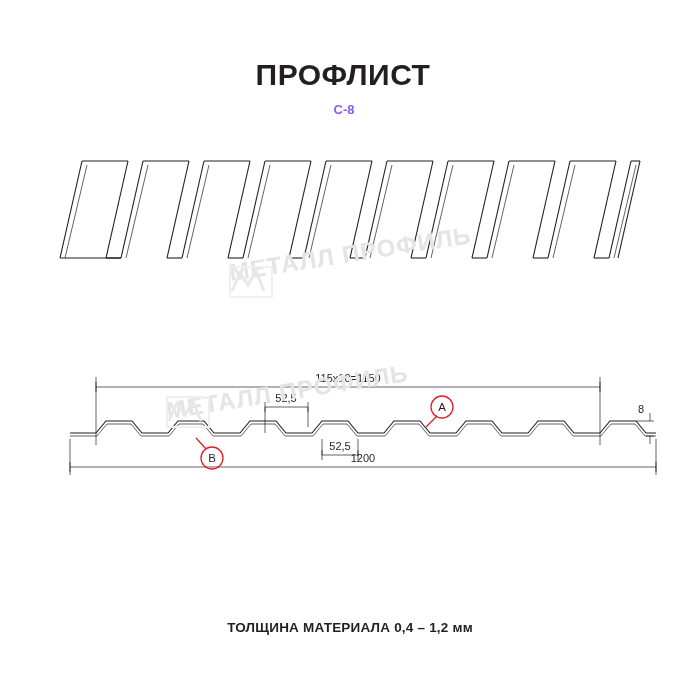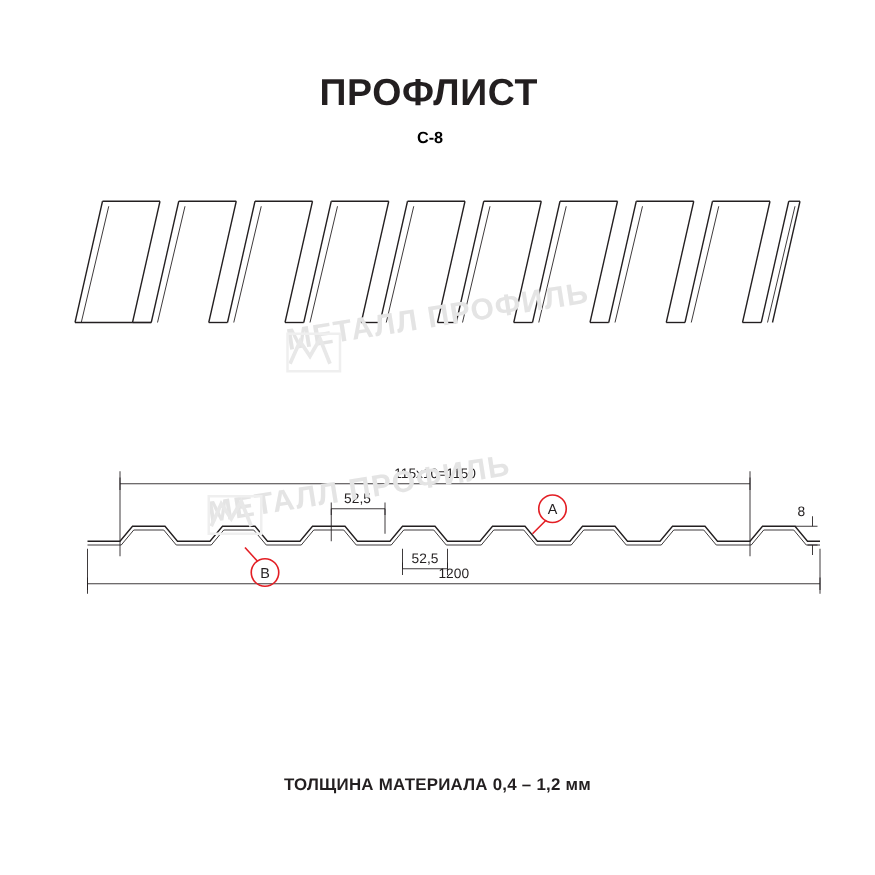--- a/index.html
+++ b/index.html
@@ -32,21 +32,21 @@
     color: #231f20;
   }
   .subtitle {
     position: absolute;
     top: 102px;
     left: 0;
     width: 688px;
     text-align: center;
     font-size: 13px;
     font-weight: bold;
-    color: #000000;
+    color: #8b5cf6;
   }
   .footer-note {
     position: absolute;
     top: 620px;
     left: 0;
     width: 700px;
     text-align: center;
     font-size: 13.5px;
     font-weight: bold;
     letter-spacing: 0.2px;

